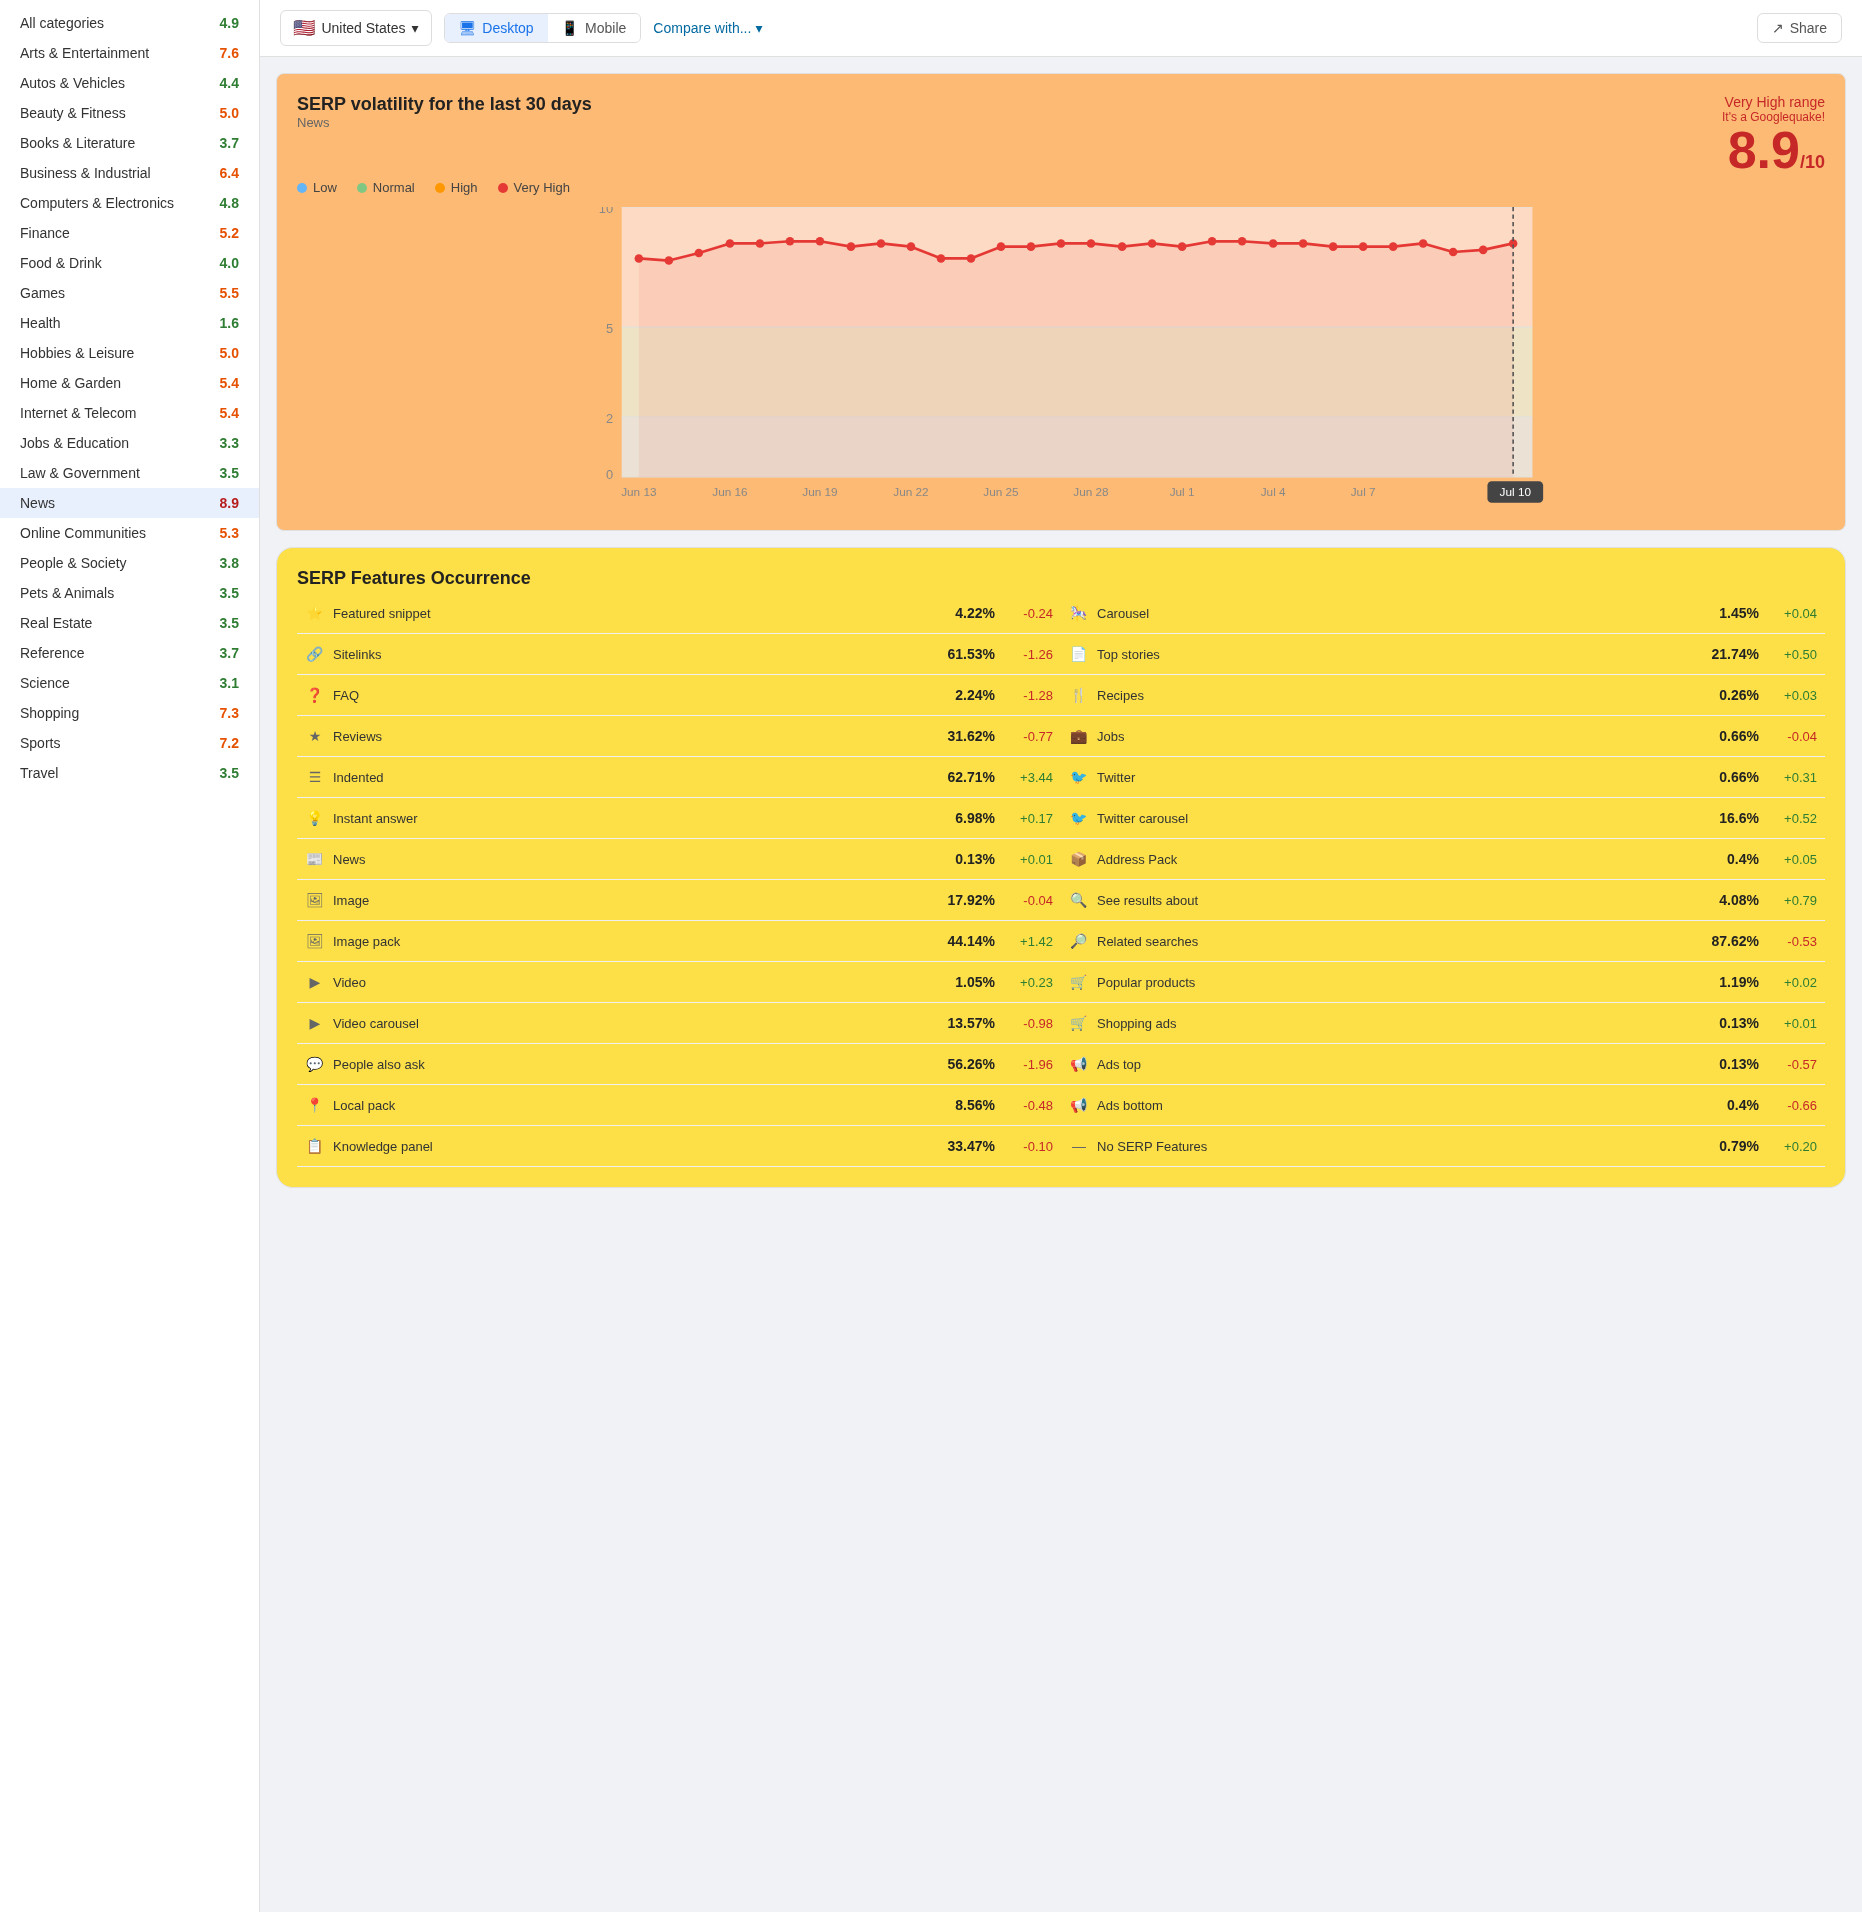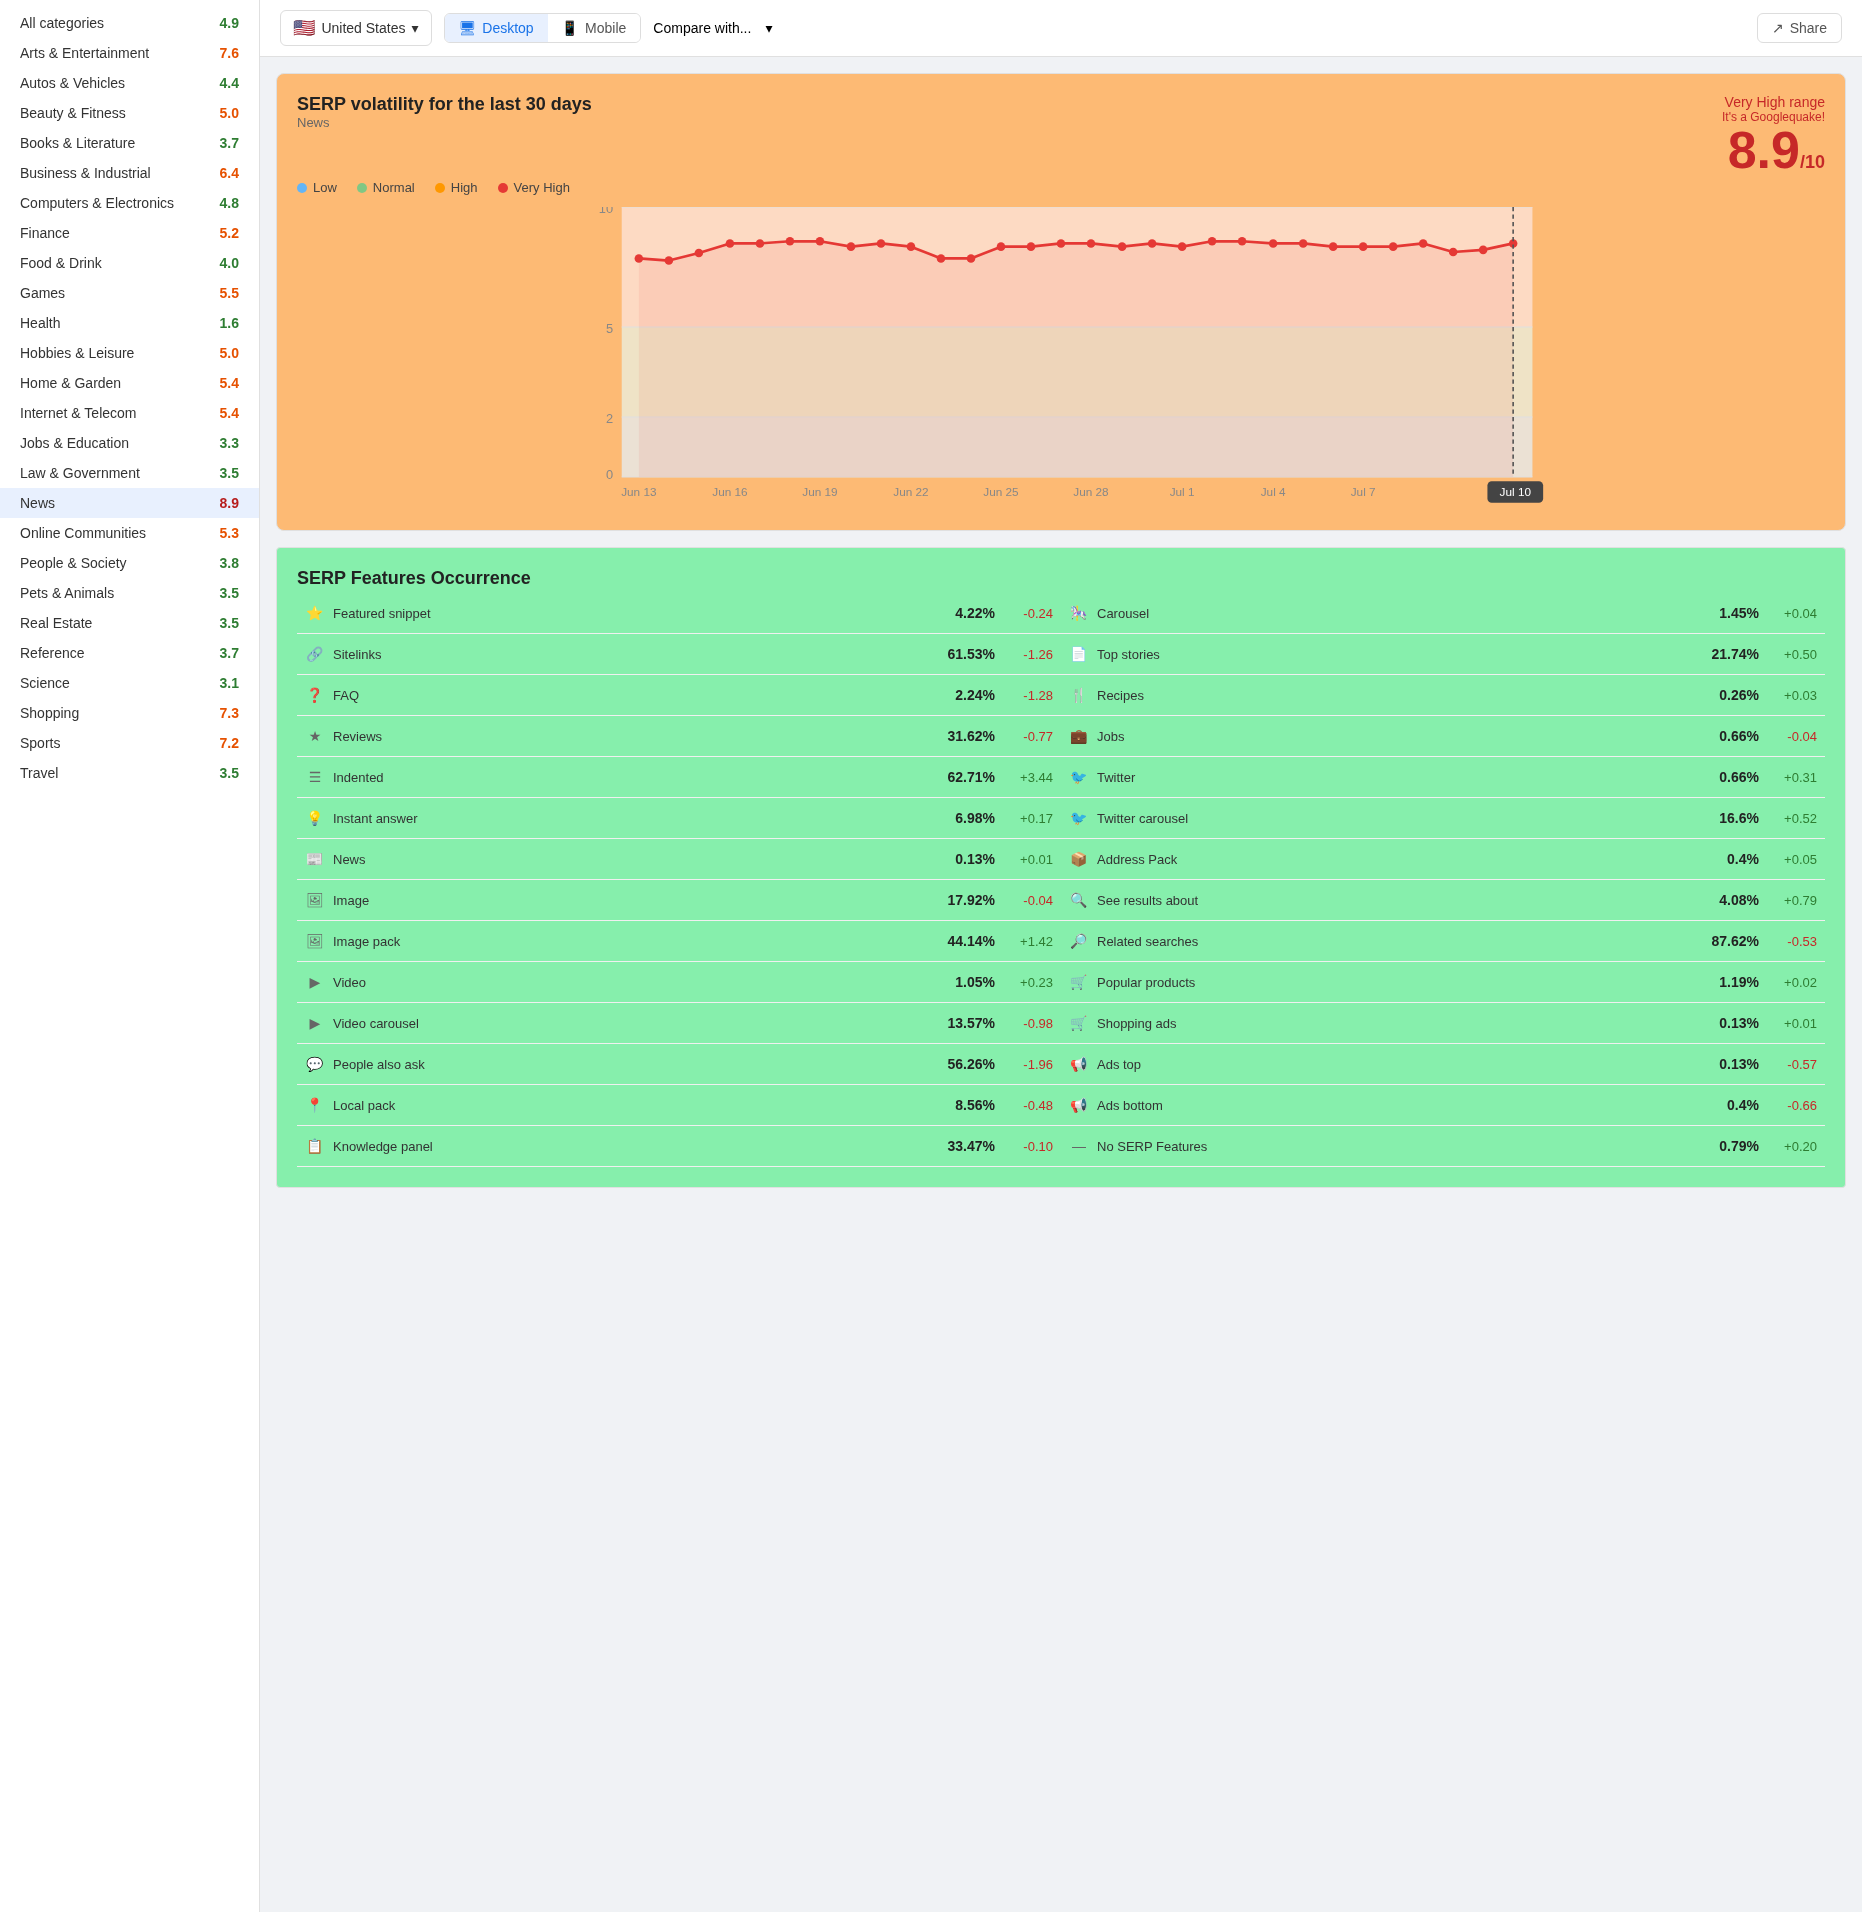--- a/index.html
+++ b/index.html
@@ -18,21 +18,21 @@
     
     .main { flex: 1; padding: 0; overflow-y: auto; background: #f0f2f5; }
 
     
     .topbar { background: #fff; border-bottom: 1px solid #e0e0e0; padding: 10px 20px; display: flex; align-items: center; gap: 12px; }
     .country-selector { display: flex; align-items: center; gap: 6px; border: 1px solid #ddd; border-radius: 6px; padding: 6px 12px; background: #fff; cursor: pointer; font-size: 14px; color: #333; }
     .country-flag { font-size: 18px; }
     .device-tabs { display: flex; border: 1px solid #ddd; border-radius: 6px; overflow: hidden; }
     .device-tab { padding: 6px 14px; font-size: 14px; cursor: pointer; display: flex; align-items: center; gap: 6px; background: #fff; border: none; color: #555; }
     .device-tab.active { background: #e8f0fe; color: #1a73e8; font-weight: 500; }
-    .compare-btn { color: #000000; font-size: 14px; cursor: pointer; display: flex; align-items: center; gap: 14px; }
+    .compare-btn { color: #0369a1; font-size: 14px; cursor: pointer; display: flex; align-items: center; gap: 4px; }
     .share-btn { margin-left: auto; border: 1px solid #ddd; border-radius: 6px; padding: 6px 14px; cursor: pointer; background: #fff; font-size: 14px; display: flex; align-items: center; gap: 6px; color: #555; }
 
     
     .chart-section { background: #fdba74; margin: 16px; border-radius: 8px; padding: 20px; border: 1px solid #e0e0e0; }
     .chart-header { display: flex; justify-content: space-between; align-items: flex-start; margin-bottom: 4px; }
     .chart-title { font-size: 18px; font-weight: 700; color: #222; }
     .chart-subtitle { font-size: 13px; color: #666; margin-bottom: 12px; }
     .chart-score-area { text-align: right; }
     .chart-score-label { font-size: 14px; font-weight: 400; color: #c62828; }
     .chart-score-sub { font-size: 12px; color: #c62828; }
@@ -44,21 +44,21 @@
     .dot-low { background: #64b5f6; }
     .dot-normal { background: #81c784; }
     .dot-high { background: #ff9800; }
     .dot-veryhigh { background: #e53935; }
 
     
     .chart-container { position: relative; width: 100%; }
     svg.main-chart { width: 100%; height: 300px; }
 
     
-    .features-section { background: #86efac; margin: 0 16px 16px; border-radius: 4px; padding: 20px; border: 1px solid #e0e0e0; }
+    .features-section { background: #fde047; margin: 0 16px 16px; border-radius: 17px; padding: 20px; border: 1px solid #e0e0e0; }
     .features-title { font-size: 18px; font-weight: 700; color: #222; margin-bottom: 4px; }
     .features-subtitle { font-size: 13px; color: #666; margin-bottom: 20px; }
     .features-grid { display: grid; grid-template-columns: 1fr 1fr; gap: 0; }
     .feature-row { display: flex; align-items: center; padding: 10px 8px; border-bottom: 1px solid #f0f0f0; gap: 8px; }
     .feature-icon { width: 20px; height: 20px; flex-shrink: 0; display: flex; align-items: center; justify-content: center; color: #666; font-size: 14px; }
     .feature-name { flex: 1; font-size: 13px; color: #333; }
     .feature-pct { font-weight: 700; font-size: 14px; color: #222; min-width: 60px; text-align: right; }
     .feature-delta { font-size: 13px; min-width: 50px; text-align: right; }
     .delta-pos { color: #2e7d32; }
     .delta-neg { color: #c62828; }

